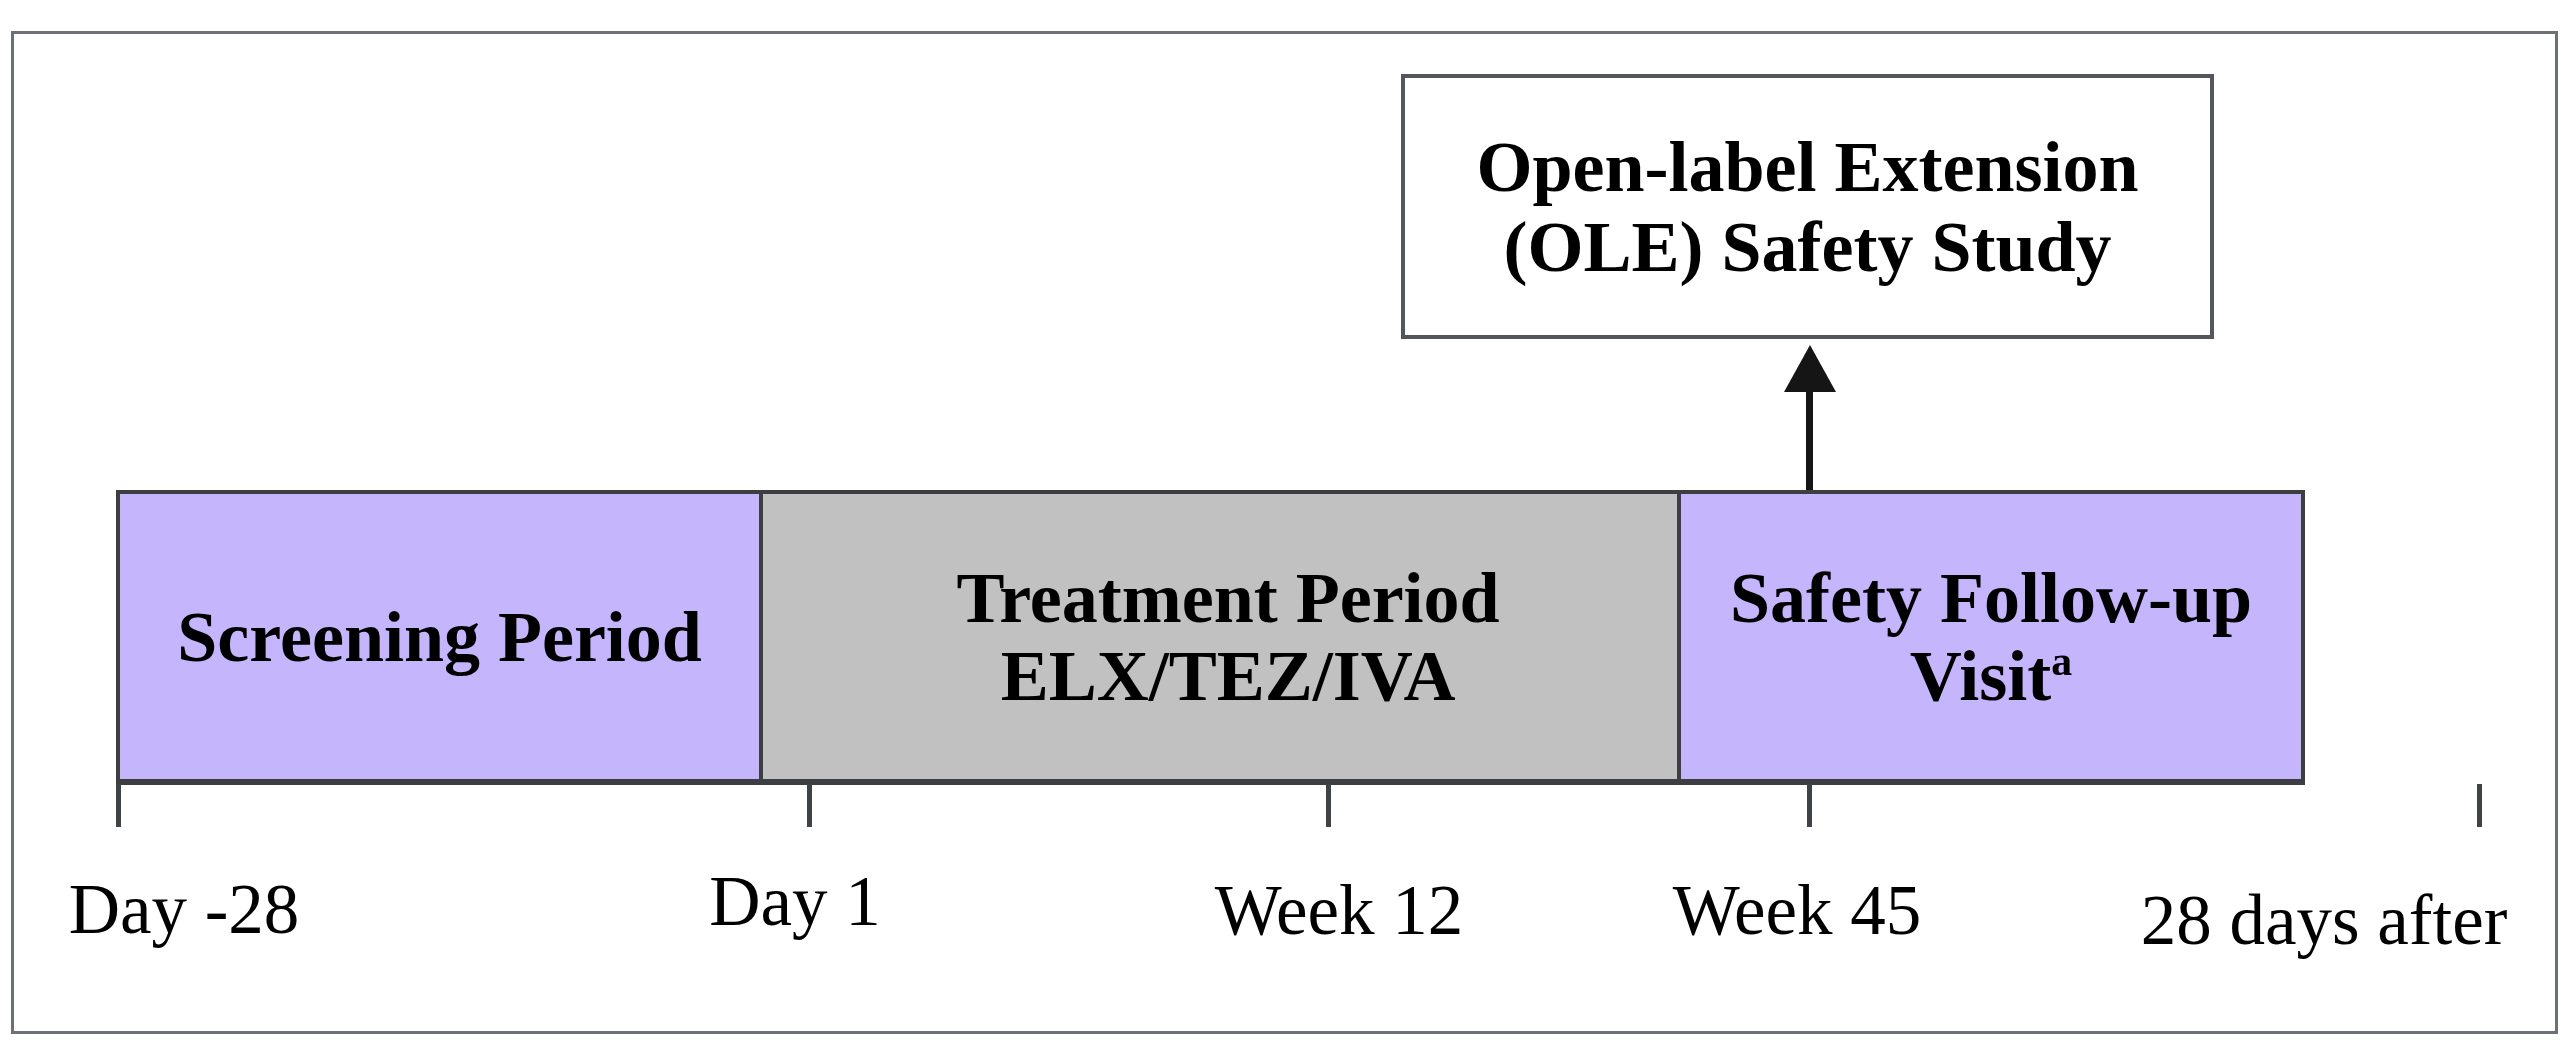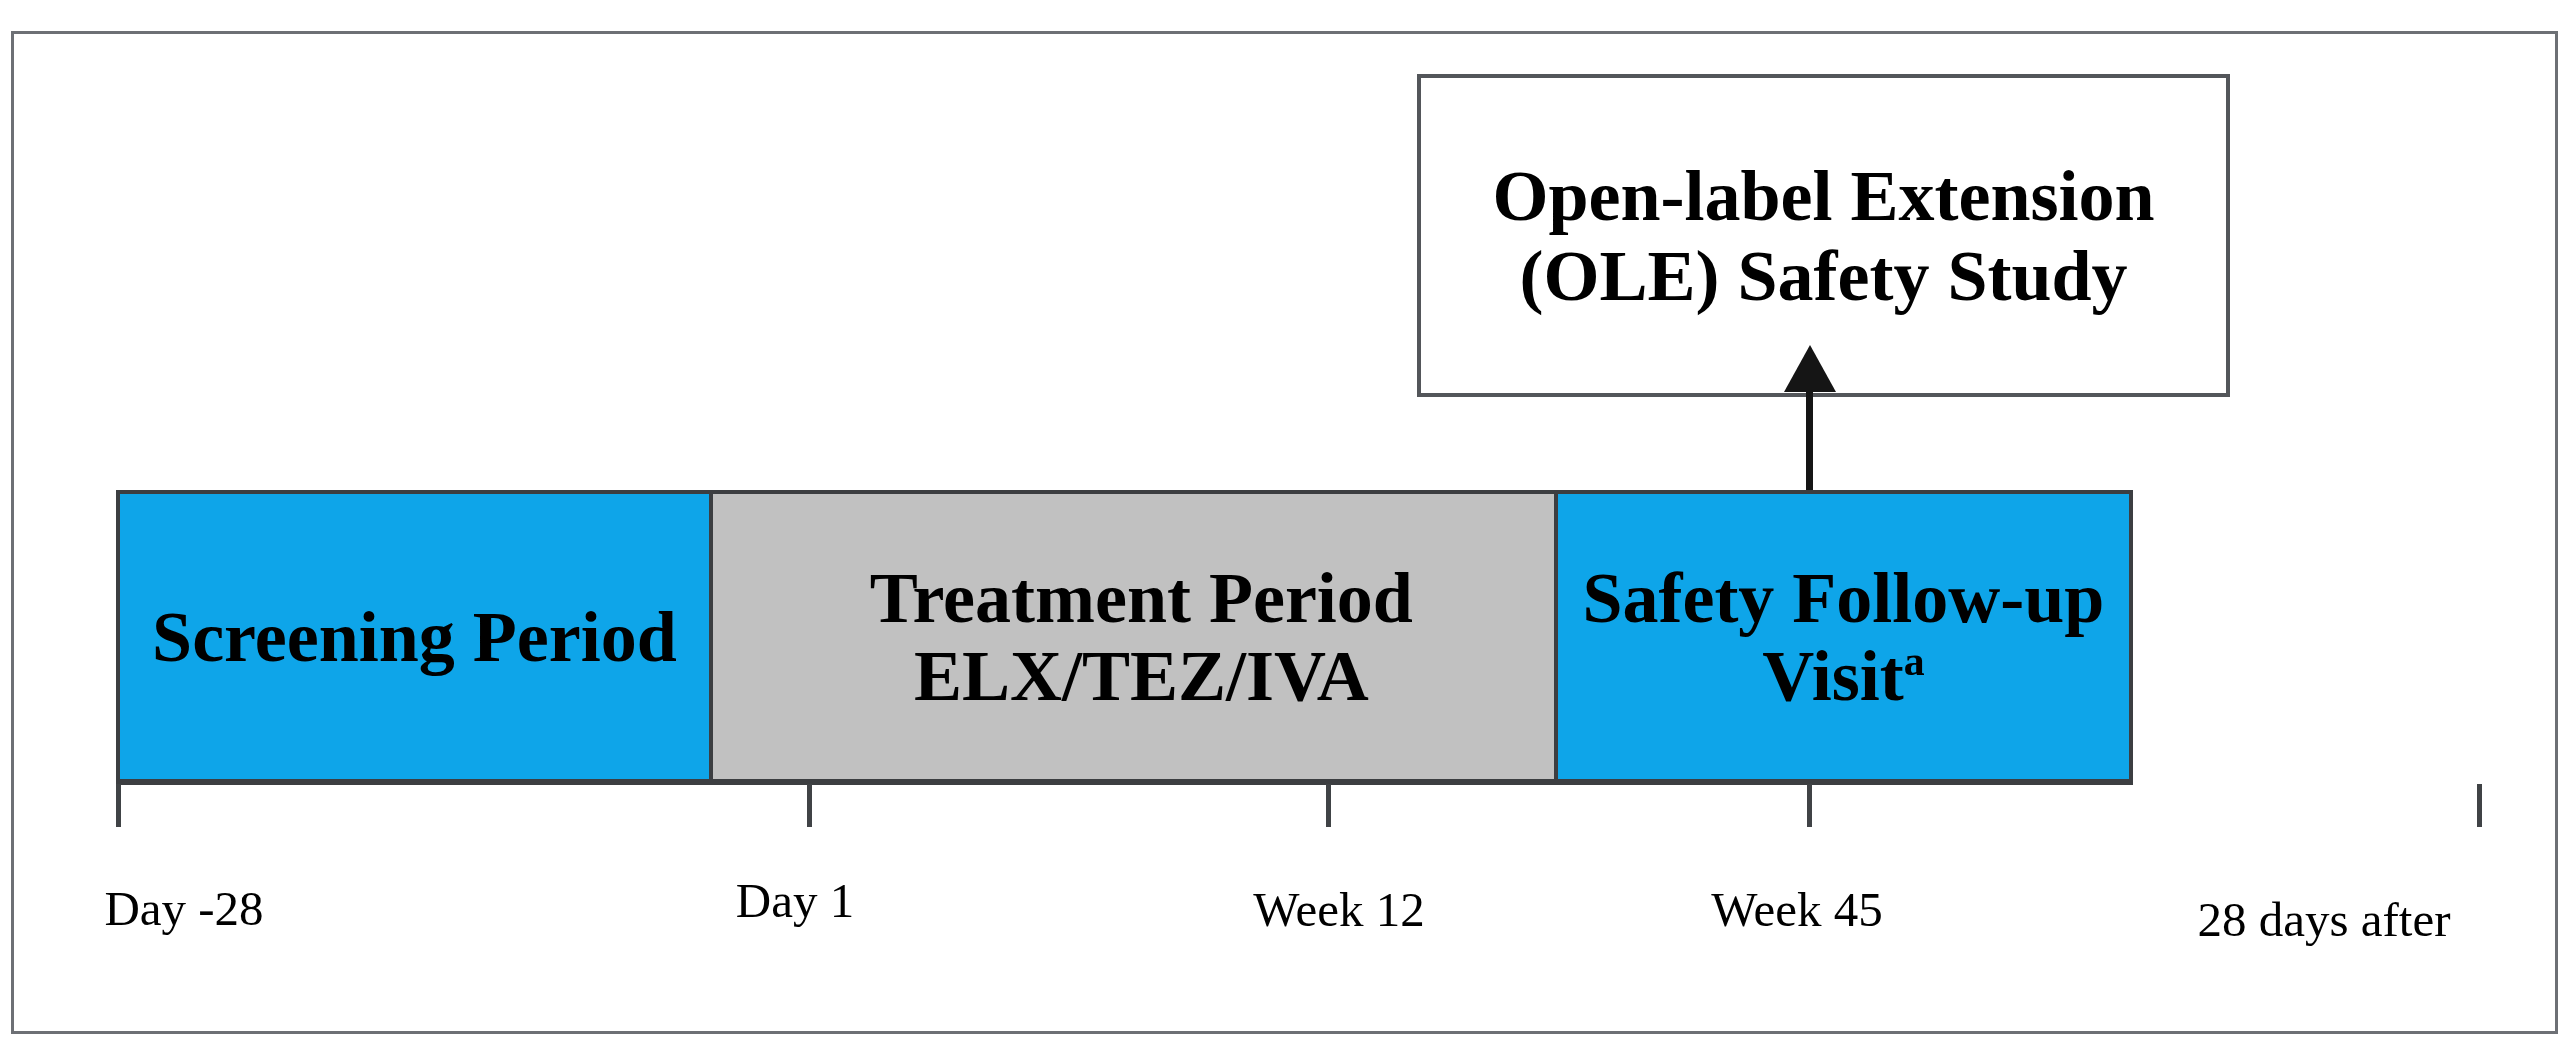--- a/index.html
+++ b/index.html
@@ -24,34 +24,33 @@
     height: 1003px;
     border: 3.8px solid #6d7075;
     box-sizing: border-box;
     background: #ffffff;
   }
   .ole-box {
     position: absolute;
     left: 1401px;
     top: 74px;
     width: 813px;
-    height: 323px;
+    height: 265px;
     border: 4.5px solid #53565a;
     box-sizing: border-box;
     background: #ffffff;
     display: flex;
     flex-direction: column;
     align-items: center;
     justify-content: center;
     text-align: center;
     font-weight: bold;
     font-size: 72px;
     line-height: 80px;
     white-space: nowrap;
-    margin-left: 16px;
   }
   .arrow-line {
     position: absolute;
     left: 1806px;
     top: 384px;
     width: 6.8px;
     height: 107px;
     background: #151515;
   }
   .arrow-head {
@@ -61,27 +60,27 @@
     width: 0;
     height: 0;
     border-left: 26px solid transparent;
     border-right: 26px solid transparent;
     border-bottom: 47px solid #151515;
   }
   .band {
     position: absolute;
     left: 116px;
     top: 490px;
-    width: 2017px;
+    width: 2189px;
     height: 295px;
     border: 4.5px solid #3c3e41;
     border-bottom-width: 6.8px;
     box-sizing: border-box;
     display: flex;
-    background: #0ea5e9;
+    background: #c4b5fd;
   }
   .seg {
     display: flex;
     flex-direction: column;
     align-items: center;
     justify-content: center;
     text-align: center;
     font-weight: bold;
     font-size: 72px;
     line-height: 78px;
@@ -105,21 +104,21 @@
     background: #404346;
   }
   .tick-1 { left: 116px; }
   .tick-2 { left: 807px; }
   .tick-3 { left: 1326px; }
   .tick-4 { left: 1807px; }
   .tick-5 { left: 2477px; }
   .axis-label {
     position: absolute;
     transform: translateX(-50%);
-    font-size: 49px;
+    font-size: 71px;
     line-height: 80px;
     white-space: nowrap;
     text-align: center;
   }
   .lbl-1 { left: 184px;  top: 869px; }
   .lbl-2 { left: 795px; top: 861px; }
   .lbl-3 { left: 1339px; top: 870px; }
   .lbl-4 { left: 1797px; top: 870px; }
   .lbl-5 { left: 2324px; top: 856px; margin-top: 24px; }
   .axis-label .line { display: block; }

